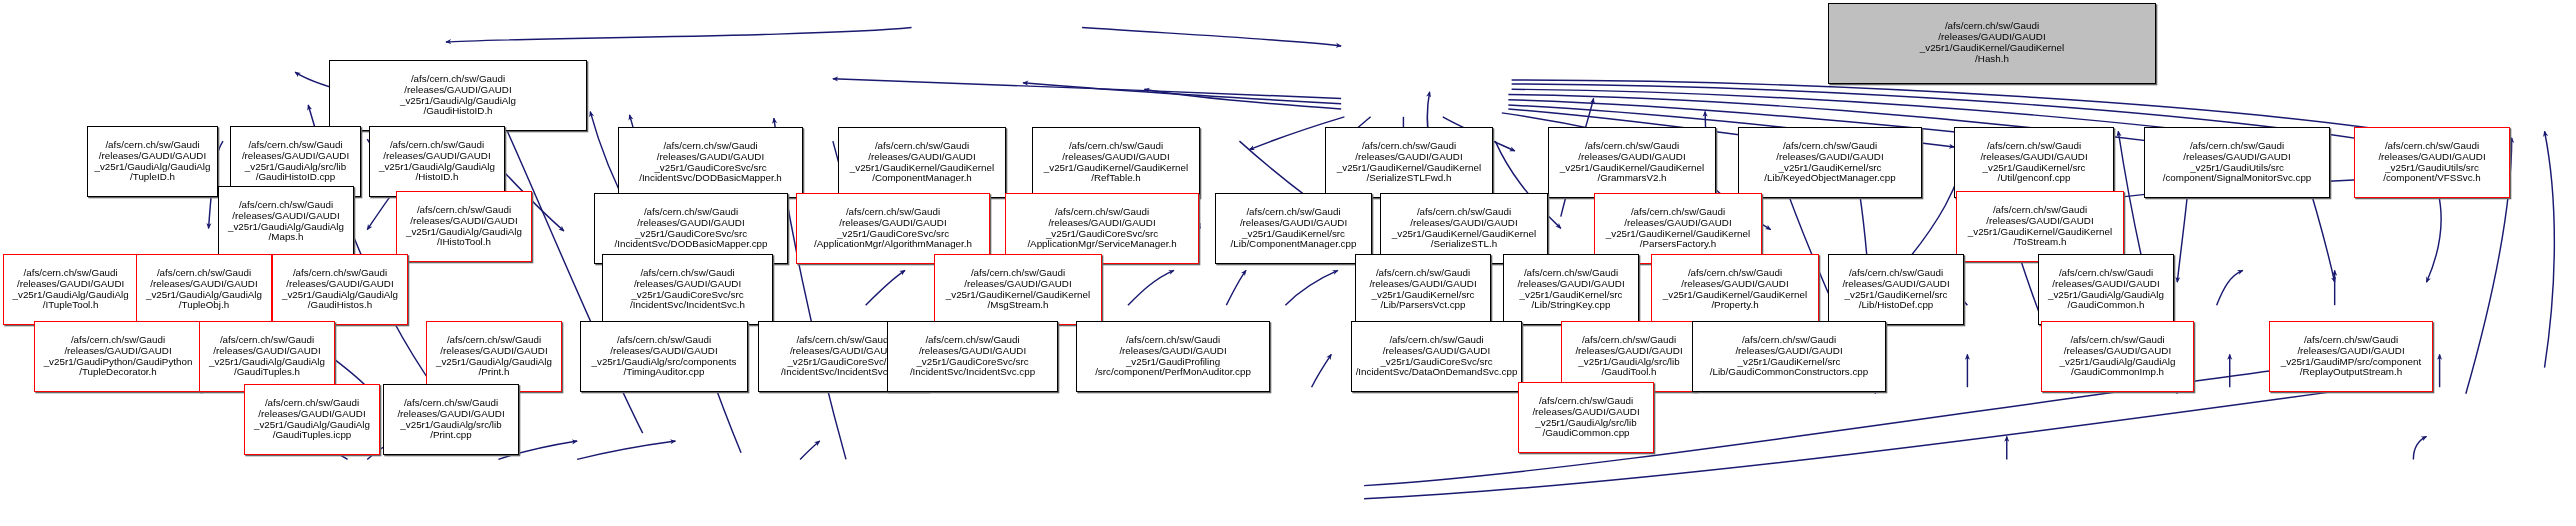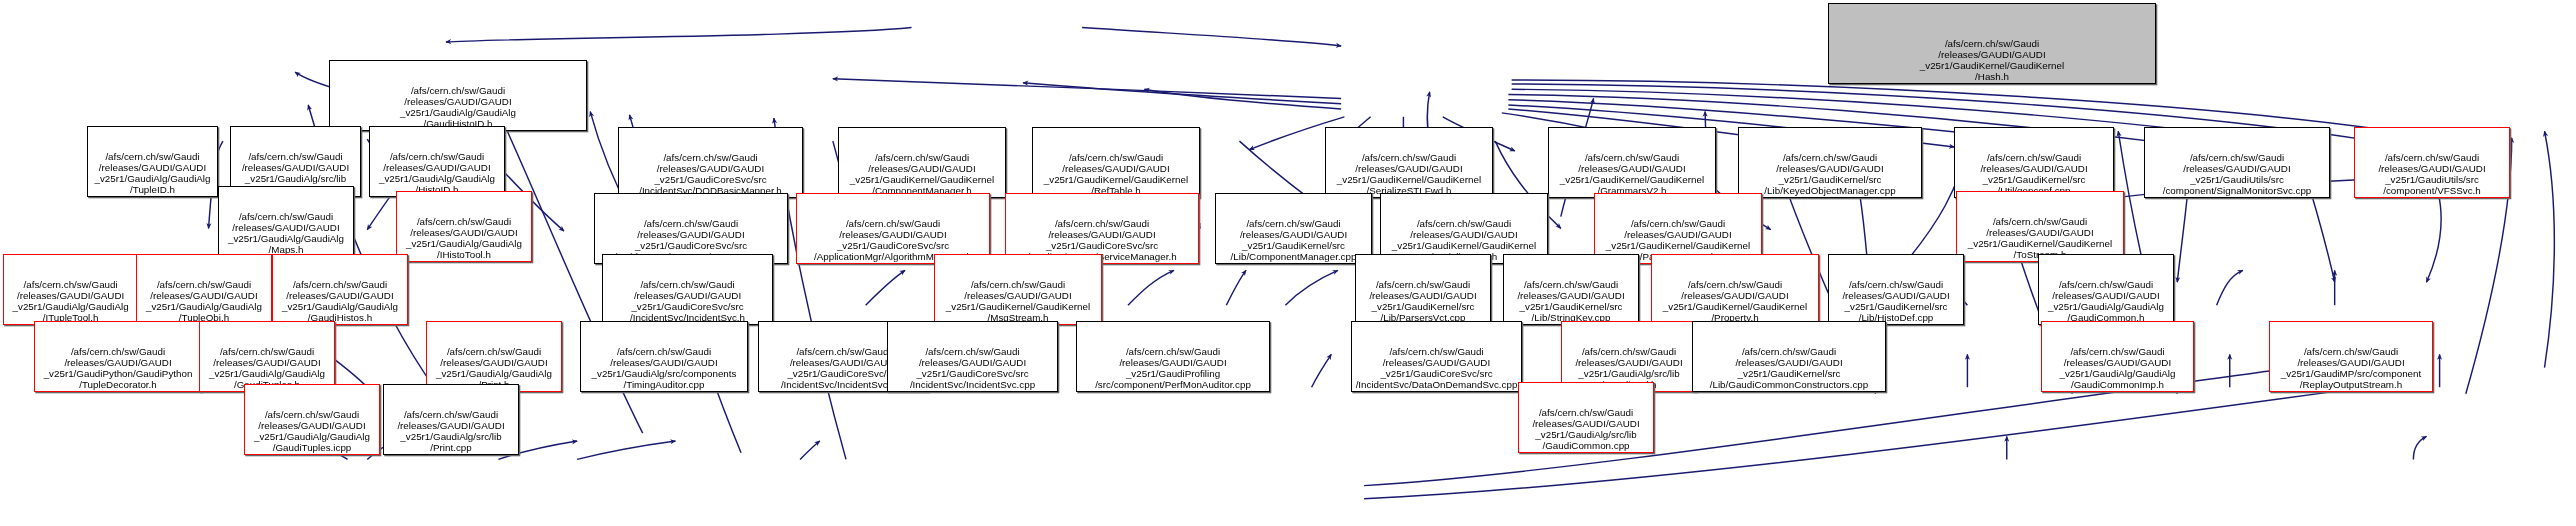--- a/index.html
+++ b/index.html
@@ -24,21 +24,21 @@
     height: 527px;
     pointer-events: none;
   }
   .node {
     position: absolute;
     box-sizing: border-box;
     background: #ffffff;
     border: 0.7px solid #000000;
     box-shadow: 1.3px 1.3px 0 0 #666666;
     display: flex;
-    align-items: flex-end;
+    align-items: center;
     justify-content: center;
     text-align: center;
     overflow: hidden;
     z-index: 5;
   }
   .node .label {
     display: block;
     white-space: pre;
     line-height: 1.12;
     color: #000000;

